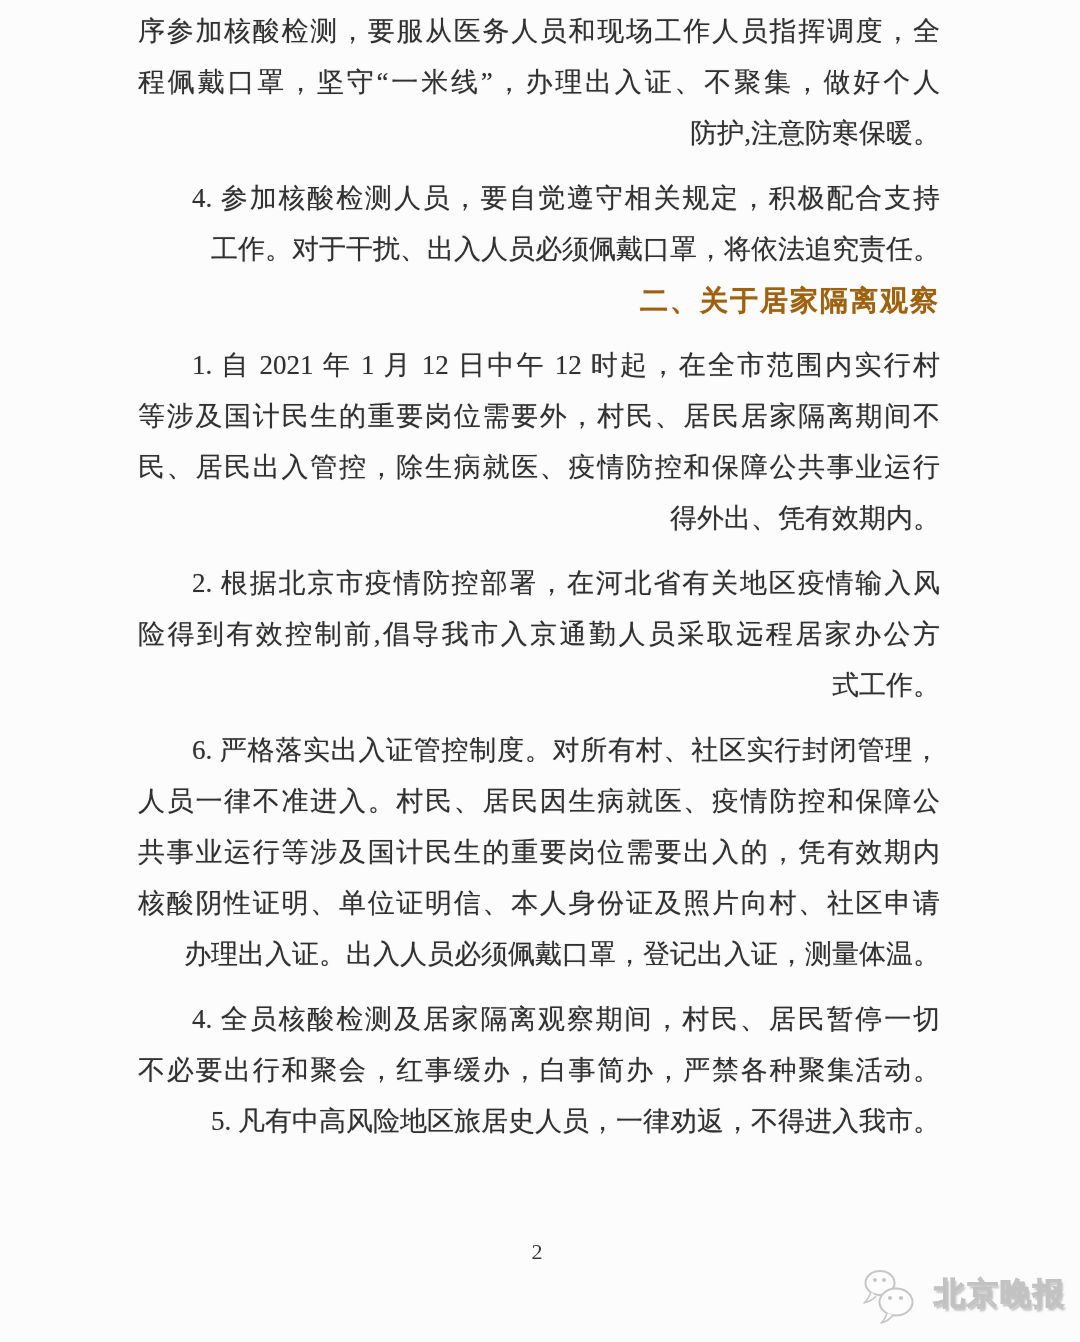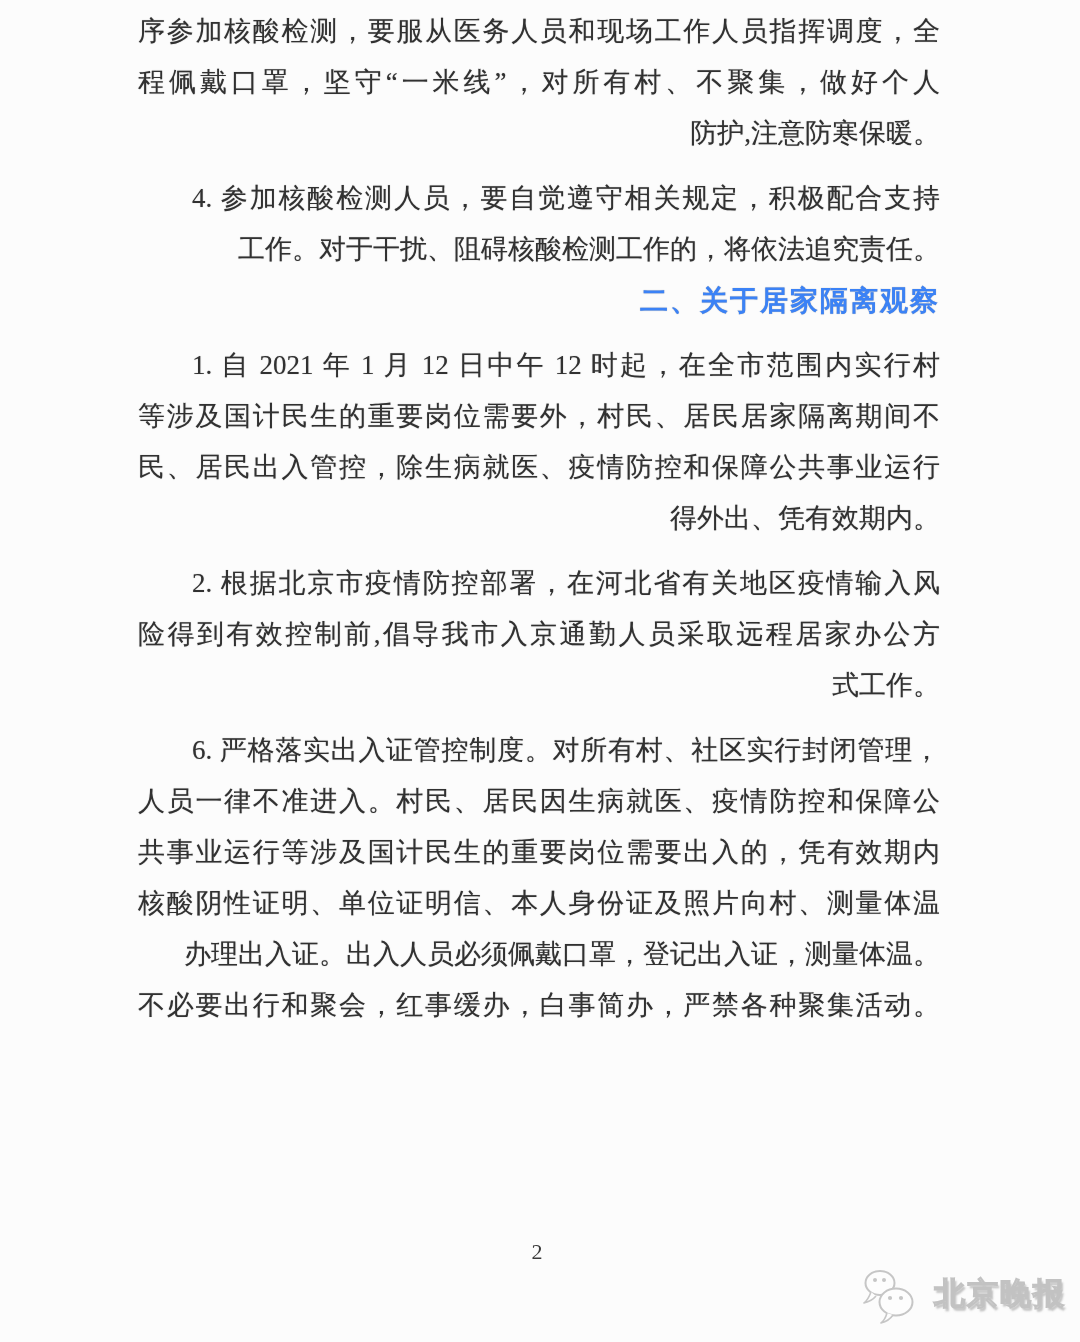--- a/index.html
+++ b/index.html
@@ -30,21 +30,21 @@
     text-align: justify;
     text-align-last: justify;
     text-justify: inter-ideograph;
   }
   .line.ind { text-indent: 54px; }
   .line.head {
     font-family: "Liberation Sans", sans-serif;
     font-weight: 700;
     font-size: 28px;
     letter-spacing: 2px;
-    color: #3b82f6;
+    color: #a16207;
   }
   .line.gap { margin-top: 14px; font-family: Liberation Serif, serif; }
   .page-number {
     position: absolute;
     top: 1240px;
     left: 0;
     width: 1074px;
     text-align: center;
     font-size: 22px;
     line-height: 24px;
@@ -69,38 +69,40 @@
     text-shadow: 2px 3px 2px rgba(165,165,165,0.65);
   }
 </style>
 </head>
 <body>
 
 <div class="page">
 
   <div class="doc-body">
       <div class="line just">序参加核酸检测，要服从医务人员和现场工作人员指挥调度，全</div>
-      <div class="line just">程佩戴口罩，坚守“一米线”，对所有村、不聚集，做好个人</div>
+      <div class="line just">程佩戴口罩，坚守“一米线”，办理出入证、不聚集，做好个人</div>
       <div class="line">防护,注意防寒保暖。</div>
       <div class="line just ind gap">4. 参加核酸检测人员，要自觉遵守相关规定，积极配合支持</div>
-      <div class="line">工作。对于干扰、阻碍核酸检测工作的，将依法追究责任。</div>
+      <div class="line">工作。对于干扰、出入人员必须佩戴口罩，将依法追究责任。</div>
       <div class="line ind head">二、关于居家隔离观察</div>
       <div class="line just ind gap">1. 自 2021 年 1 月 12 日中午 12 时起，在全市范围内实行村</div>
       <div class="line just">等涉及国计民生的重要岗位需要外，村民、居民居家隔离期间不</div>
       <div class="line just">民、居民出入管控，除生病就医、疫情防控和保障公共事业运行</div>
       <div class="line">得外出、凭有效期内。</div>
       <div class="line just ind gap">2. 根据北京市疫情防控部署，在河北省有关地区疫情输入风</div>
       <div class="line just">险得到有效控制前,倡导我市入京通勤人员采取远程居家办公方</div>
       <div class="line">式工作。</div>
       <div class="line just ind gap">6. 严格落实出入证管控制度。对所有村、社区实行封闭管理，</div>
       <div class="line just">人员一律不准进入。村民、居民因生病就医、疫情防控和保障公</div>
       <div class="line just">共事业运行等涉及国计民生的重要岗位需要出入的，凭有效期内</div>
-      <div class="line just">核酸阴性证明、单位证明信、本人身份证及照片向村、测量体温</div>
+      <div class="line just">核酸阴性证明、单位证明信、本人身份证及照片向村、社区申请</div>
       <div class="line">办理出入证。出入人员必须佩戴口罩，登记出入证，测量体温。</div>
+      <div class="line just ind gap">4. 全员核酸检测及居家隔离观察期间，村民、居民暂停一切</div>
       <div class="line just">不必要出行和聚会，红事缓办，白事简办，严禁各种聚集活动。</div>
+      <div class="line ind">5. 凡有中高风险地区旅居史人员，一律劝返，不得进入我市。</div>
     </div>
 
   <div class="page-number">2</div>
 
   <div class="watermark">
     <svg width="58" height="60" viewBox="0 0 58 60">
 
       <ellipse cx="20" cy="19" rx="14.5" ry="12" fill="#fdfdfd" stroke="#c6c6c6" stroke-width="2"></ellipse>
       <circle cx="15" cy="16" r="2" fill="#c6c6c6"></circle>
       <circle cx="24" cy="16" r="2" fill="#c6c6c6"></circle>

